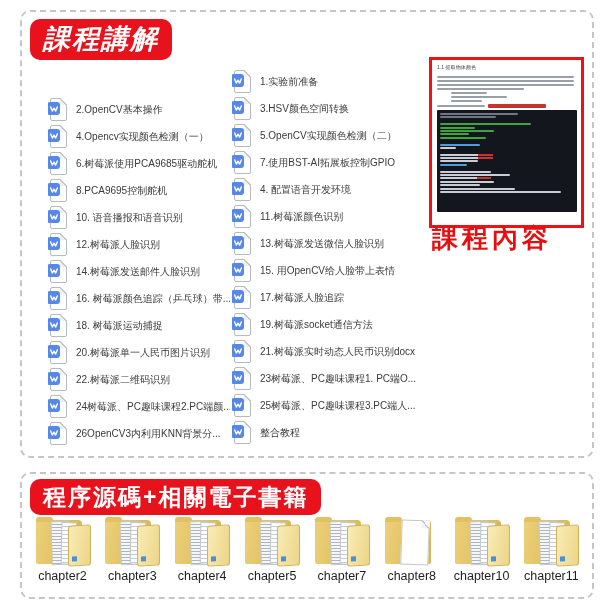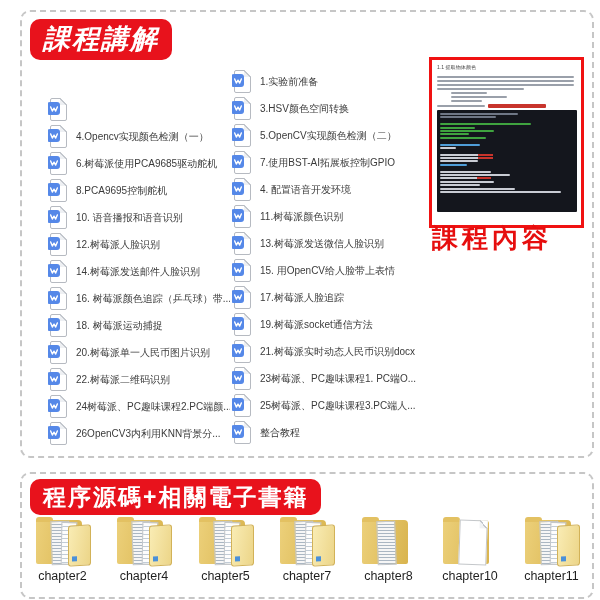--- a/index.html
+++ b/index.html
@@ -89,20 +89,21 @@
     <div class="doc-col" id="doc-col-left">
         <div class="doc-item">
           <span class="doc-icon">
             <span class="doc-page"></span>
             <span class="doc-badge">
               <svg viewBox="0 0 12 12">
                 <path d="M2 3.5 L4 8.5 L6 5 L8 8.5 L10 3.5" fill="none" stroke="#fff" stroke-width="1.7" stroke-linecap="round" stroke-linejoin="round"></path>
               </svg>
             </span>
           </span>
+          <span class="doc-label">2.OpenCV基本操作</span>
         </div>
         <div class="doc-item">
           <span class="doc-icon">
             <span class="doc-page"></span>
             <span class="doc-badge">
               <svg viewBox="0 0 12 12">
                 <path d="M2 3.5 L4 8.5 L6 5 L8 8.5 L10 3.5" fill="none" stroke="#fff" stroke-width="1.7" stroke-linecap="round" stroke-linejoin="round"></path>
               </svg>
             </span>
           </span>
@@ -443,20 +444,29 @@
           </div>
           <div class="folder-label">chapter2</div>
         </div>
         <div class="folder">
           <div class="folder-icon">
             <div class="f-back"></div>
             <div class="f-p1"></div>
             <div class="f-p2"></div>
             <div class="f-front"></div>
           </div>
+          <div class="folder-label">chapter3</div>
+        </div>
+        <div class="folder">
+          <div class="folder-icon">
+            <div class="f-back"></div>
+            <div class="f-p1"></div>
+            <div class="f-p2"></div>
+            <div class="f-front"></div>
+          </div>
           <div class="folder-label">chapter4</div>
         </div>
         <div class="folder">
           <div class="folder-icon">
             <div class="f-back"></div>
             <div class="f-p1"></div>
             <div class="f-p2"></div>
             <div class="f-front"></div>
           </div>
           <div class="folder-label">chapter5</div>

